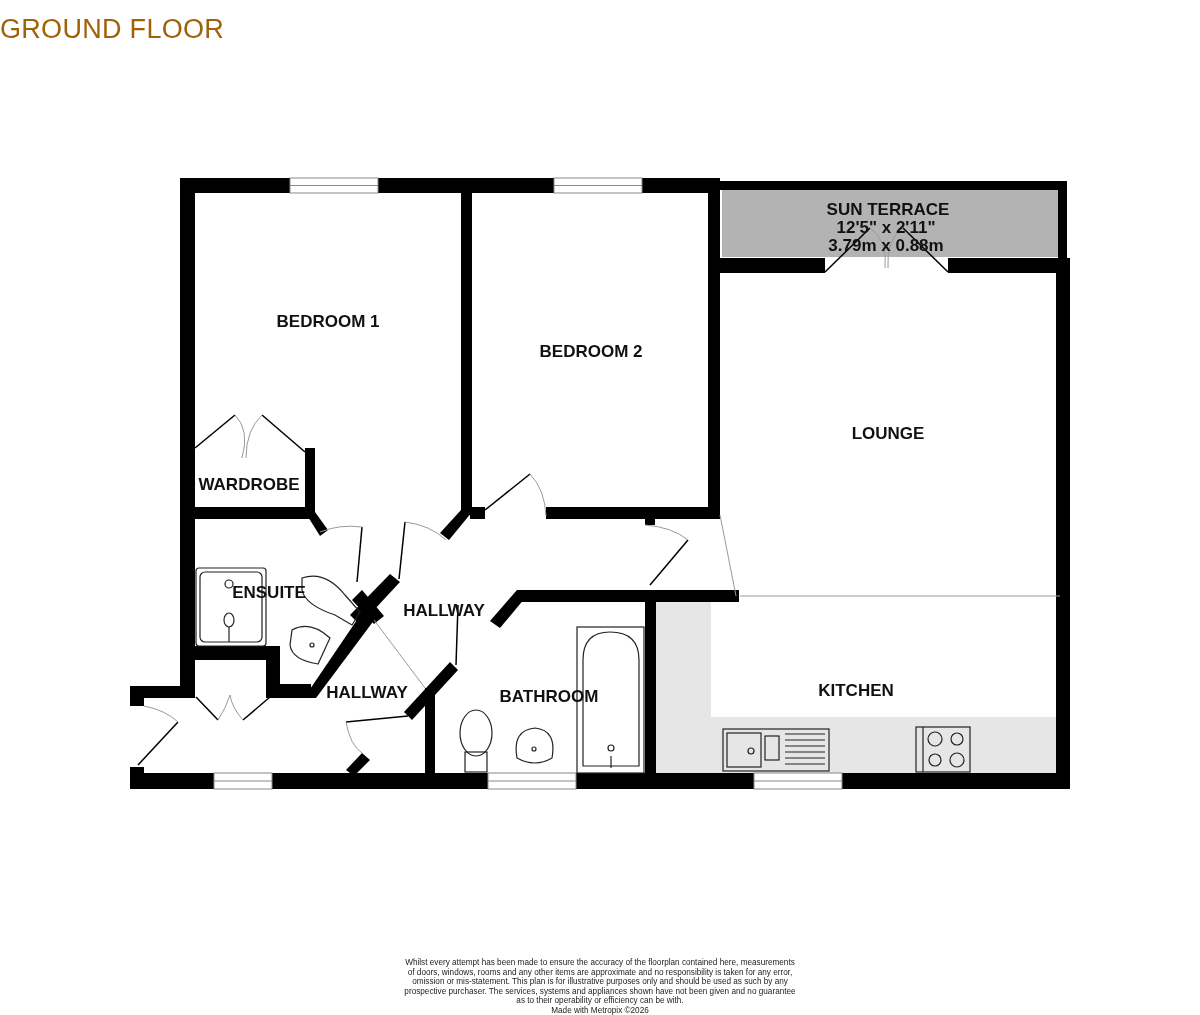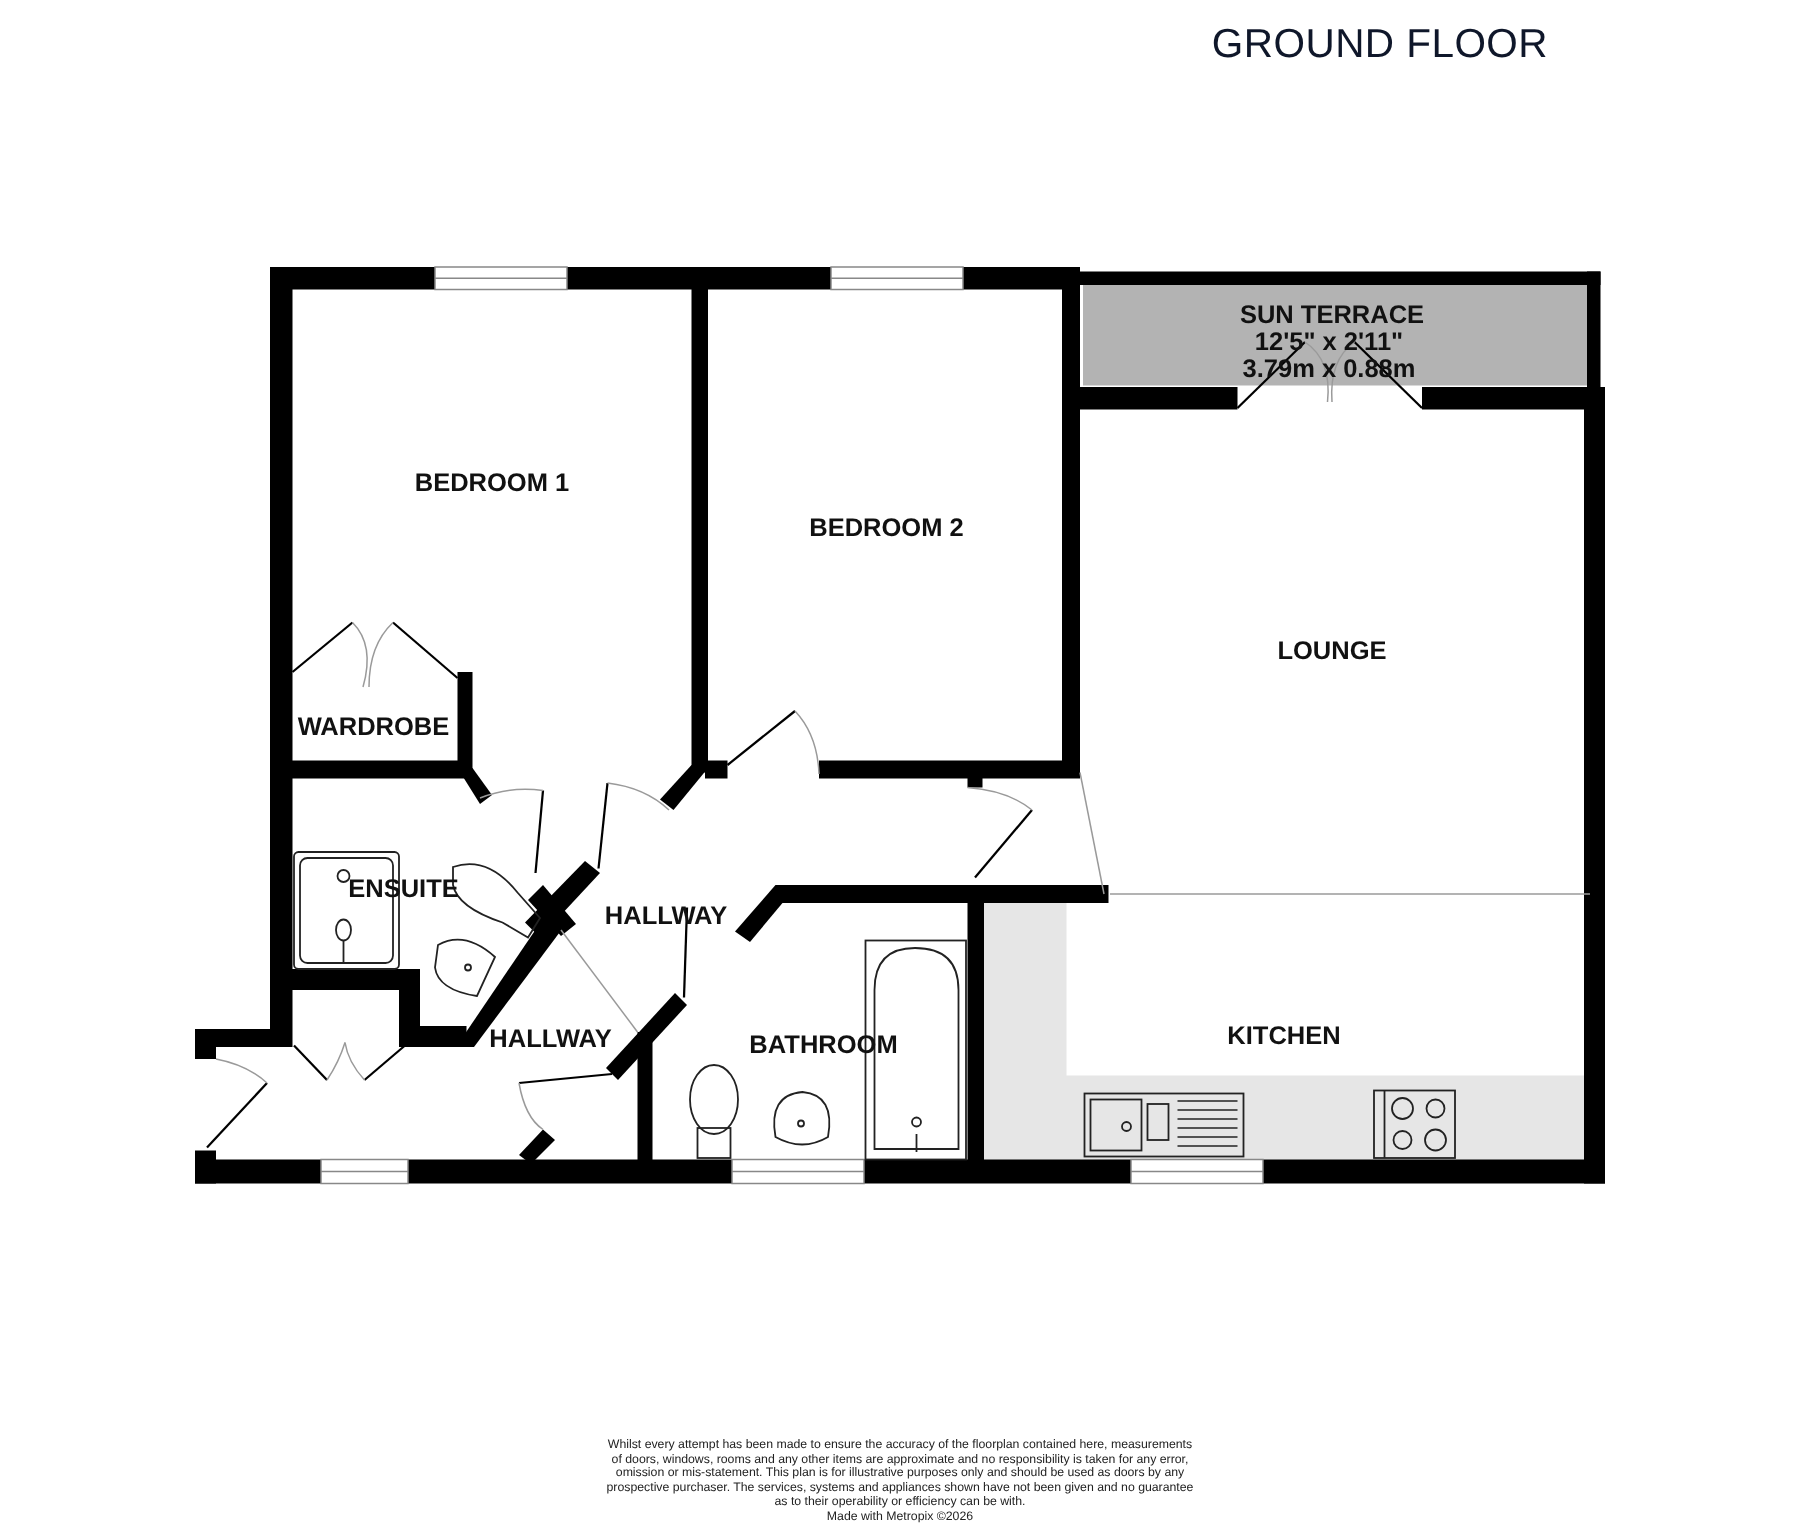--- a/index.html
+++ b/index.html
@@ -1,17 +1,17 @@
 <!DOCTYPE html>
 <html><head>
 <meta charset="utf-8">
 <style>
   html, body { margin: 0; padding: 0; background: #ffffff; }
   body { width: 1200px; height: 1015px; position: relative; overflow: hidden; font-family: "Liberation Sans", sans-serif; }
-  .title { position: absolute; left: 0; top: 14px; width: 1032px; text-align: right; font-size: 27px; color: #0f172a; letter-spacing: 0.3px; }
+  .title { position: absolute; left: 0; top: 14px; width: 1032px; text-align: left; font-size: 27px; color: #a16207; letter-spacing: 0.3px; }
   svg.plan { position: absolute; left: 0; top: 0; }
   .room-label { font-family: "Liberation Sans", sans-serif; font-weight: bold; font-size: 17px; fill: #111; }
   .disclaimer { position: absolute; left: 380px; top: 958px; width: 440px; text-align: center; font-size: 8.2px; line-height: 9.6px; color: #222; }
   .disclaimer div { white-space: nowrap; }
 </style>
 </head>
 <body>
 
 <div class="title">GROUND FLOOR</div>
 
@@ -198,17 +198,17 @@
   <text class="room-label" x="888" y="439" text-anchor="middle">LOUNGE</text>
   <text class="room-label" x="856" y="696" text-anchor="middle">KITCHEN</text>
   <text class="room-label" x="888" y="215" text-anchor="middle">SUN TERRACE</text>
   <text class="room-label" x="886" y="233" text-anchor="middle">12'5" x 2'11"</text>
   <text class="room-label" x="886" y="251" text-anchor="middle">3.79m x 0.88m</text>
 </svg>
 
 <div class="disclaimer">
   <div>Whilst every attempt has been made to ensure the accuracy of the floorplan contained here, measurements</div>
   <div>of doors, windows, rooms and any other items are approximate and no responsibility is taken for any error,</div>
-  <div>omission or mis-statement. This plan is for illustrative purposes only and should be used as doors by any</div>
+  <div>omission or mis-statement. This plan is for illustrative purposes only and should be used as such by any</div>
   <div>prospective purchaser. The services, systems and appliances shown have not been given and no guarantee</div>
   <div>as to their operability or efficiency can be with.</div>
   <div>Made with Metropix ©2026</div>
 </div>
 
 </body></html>

